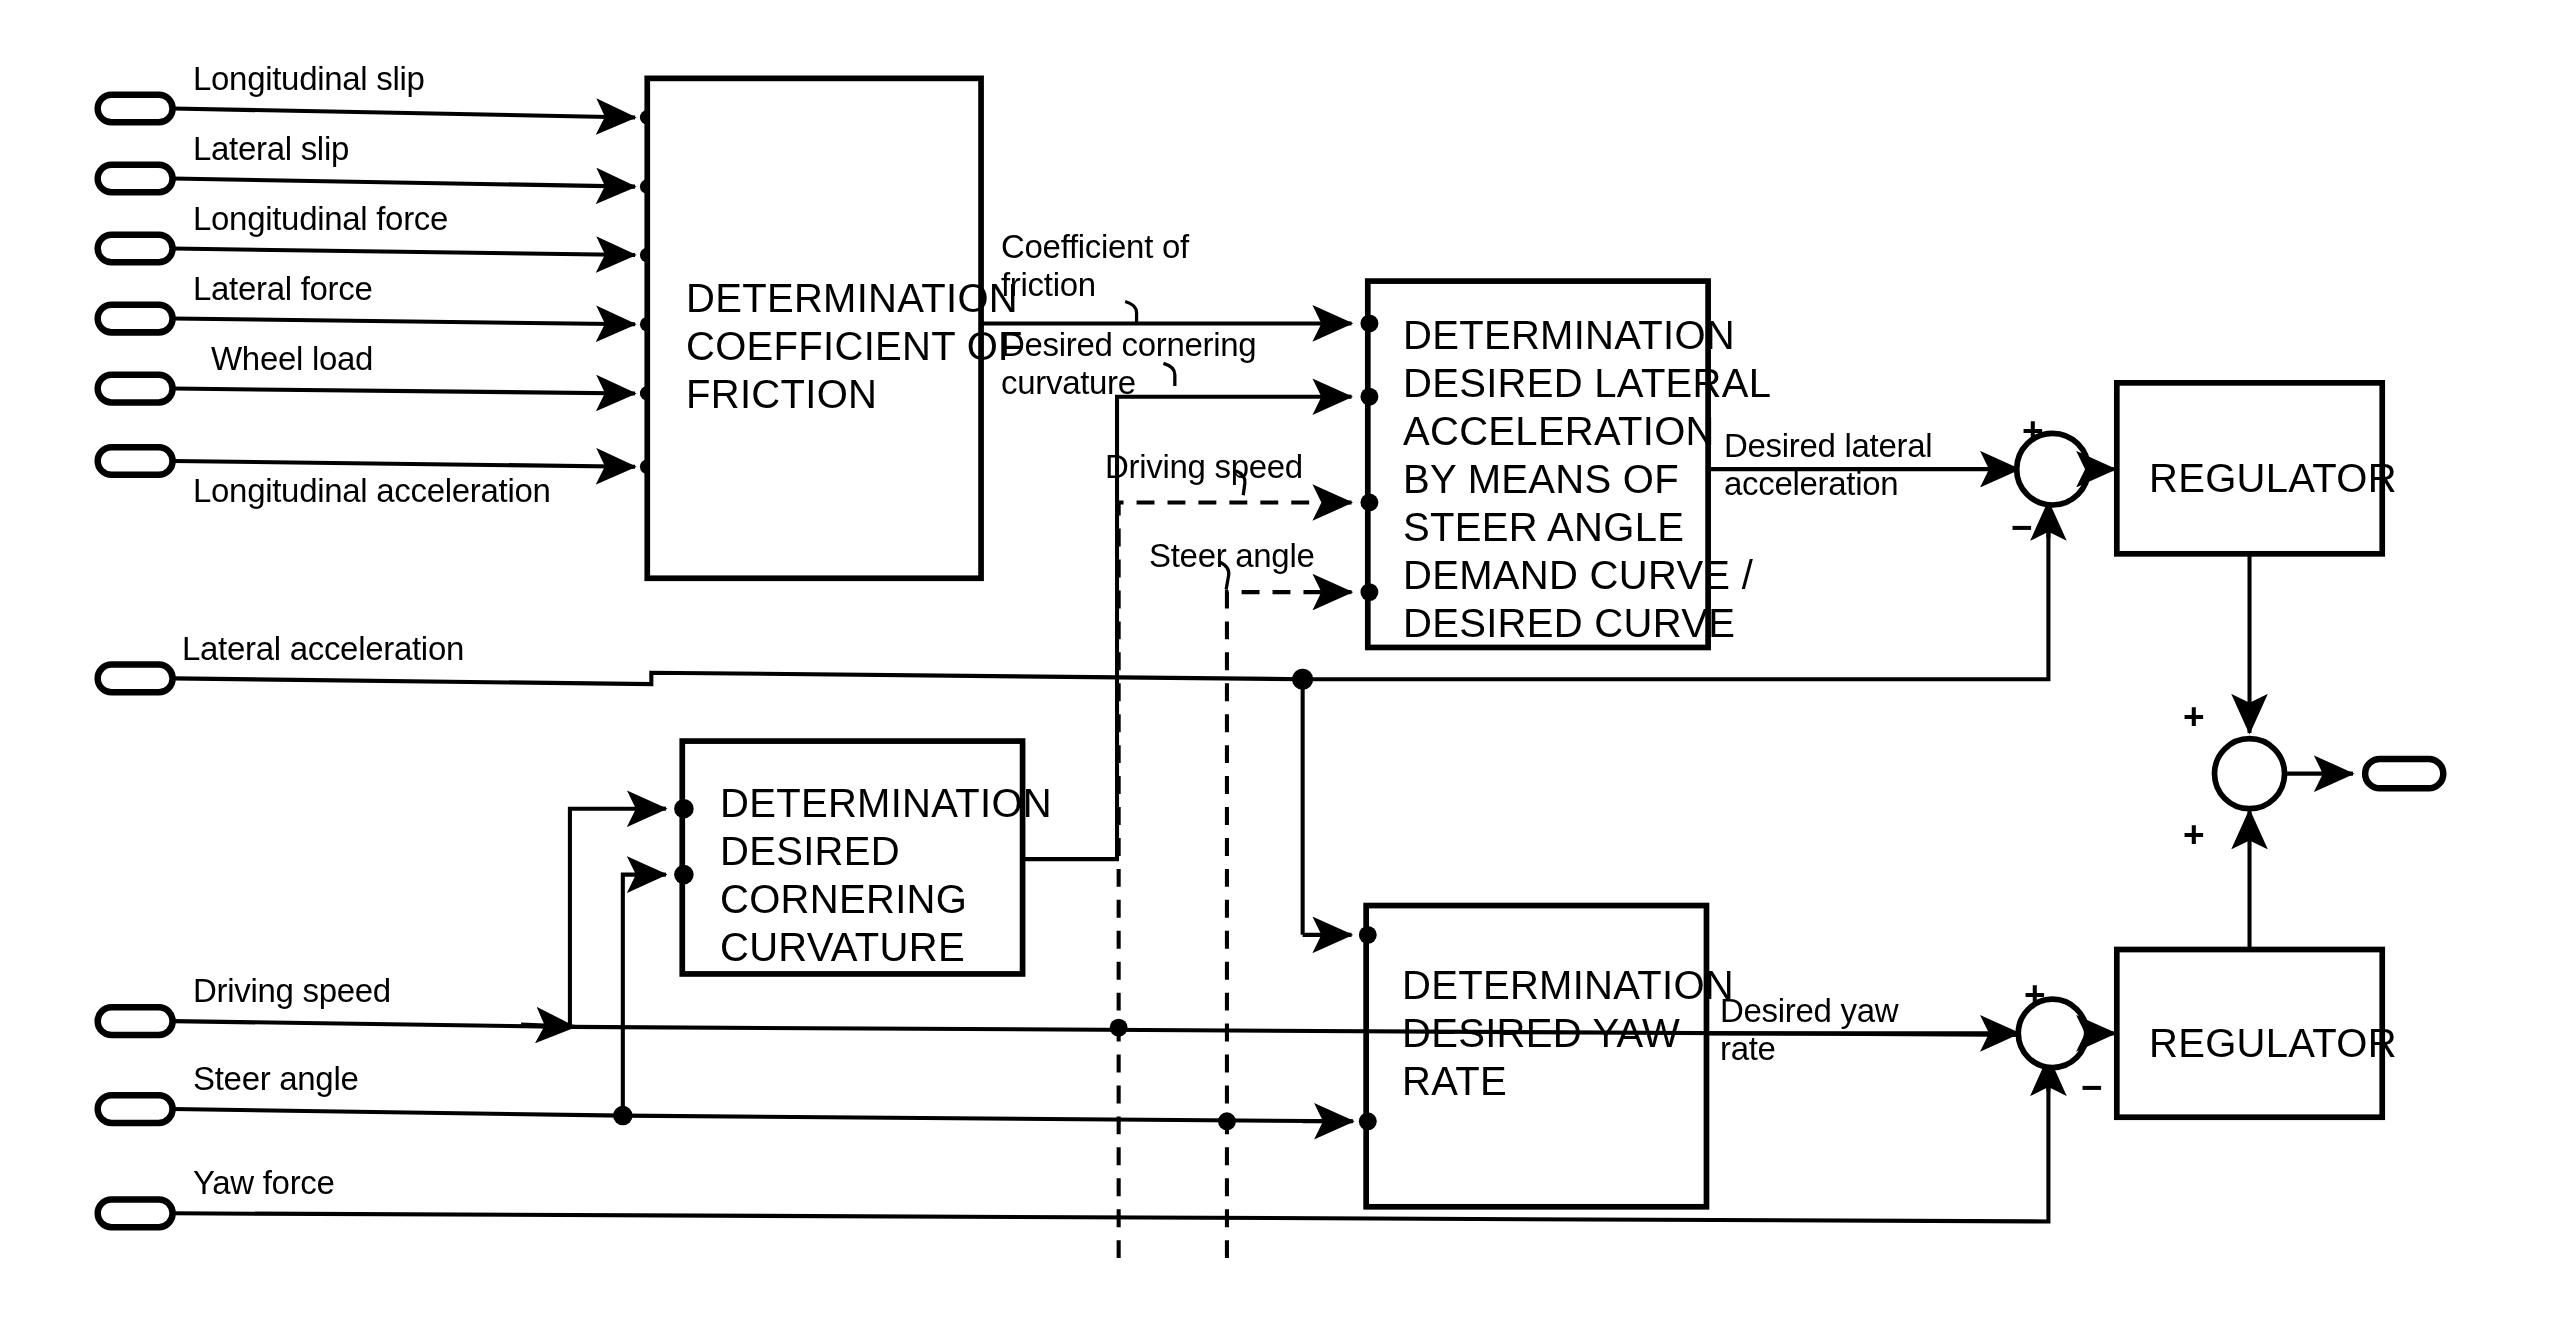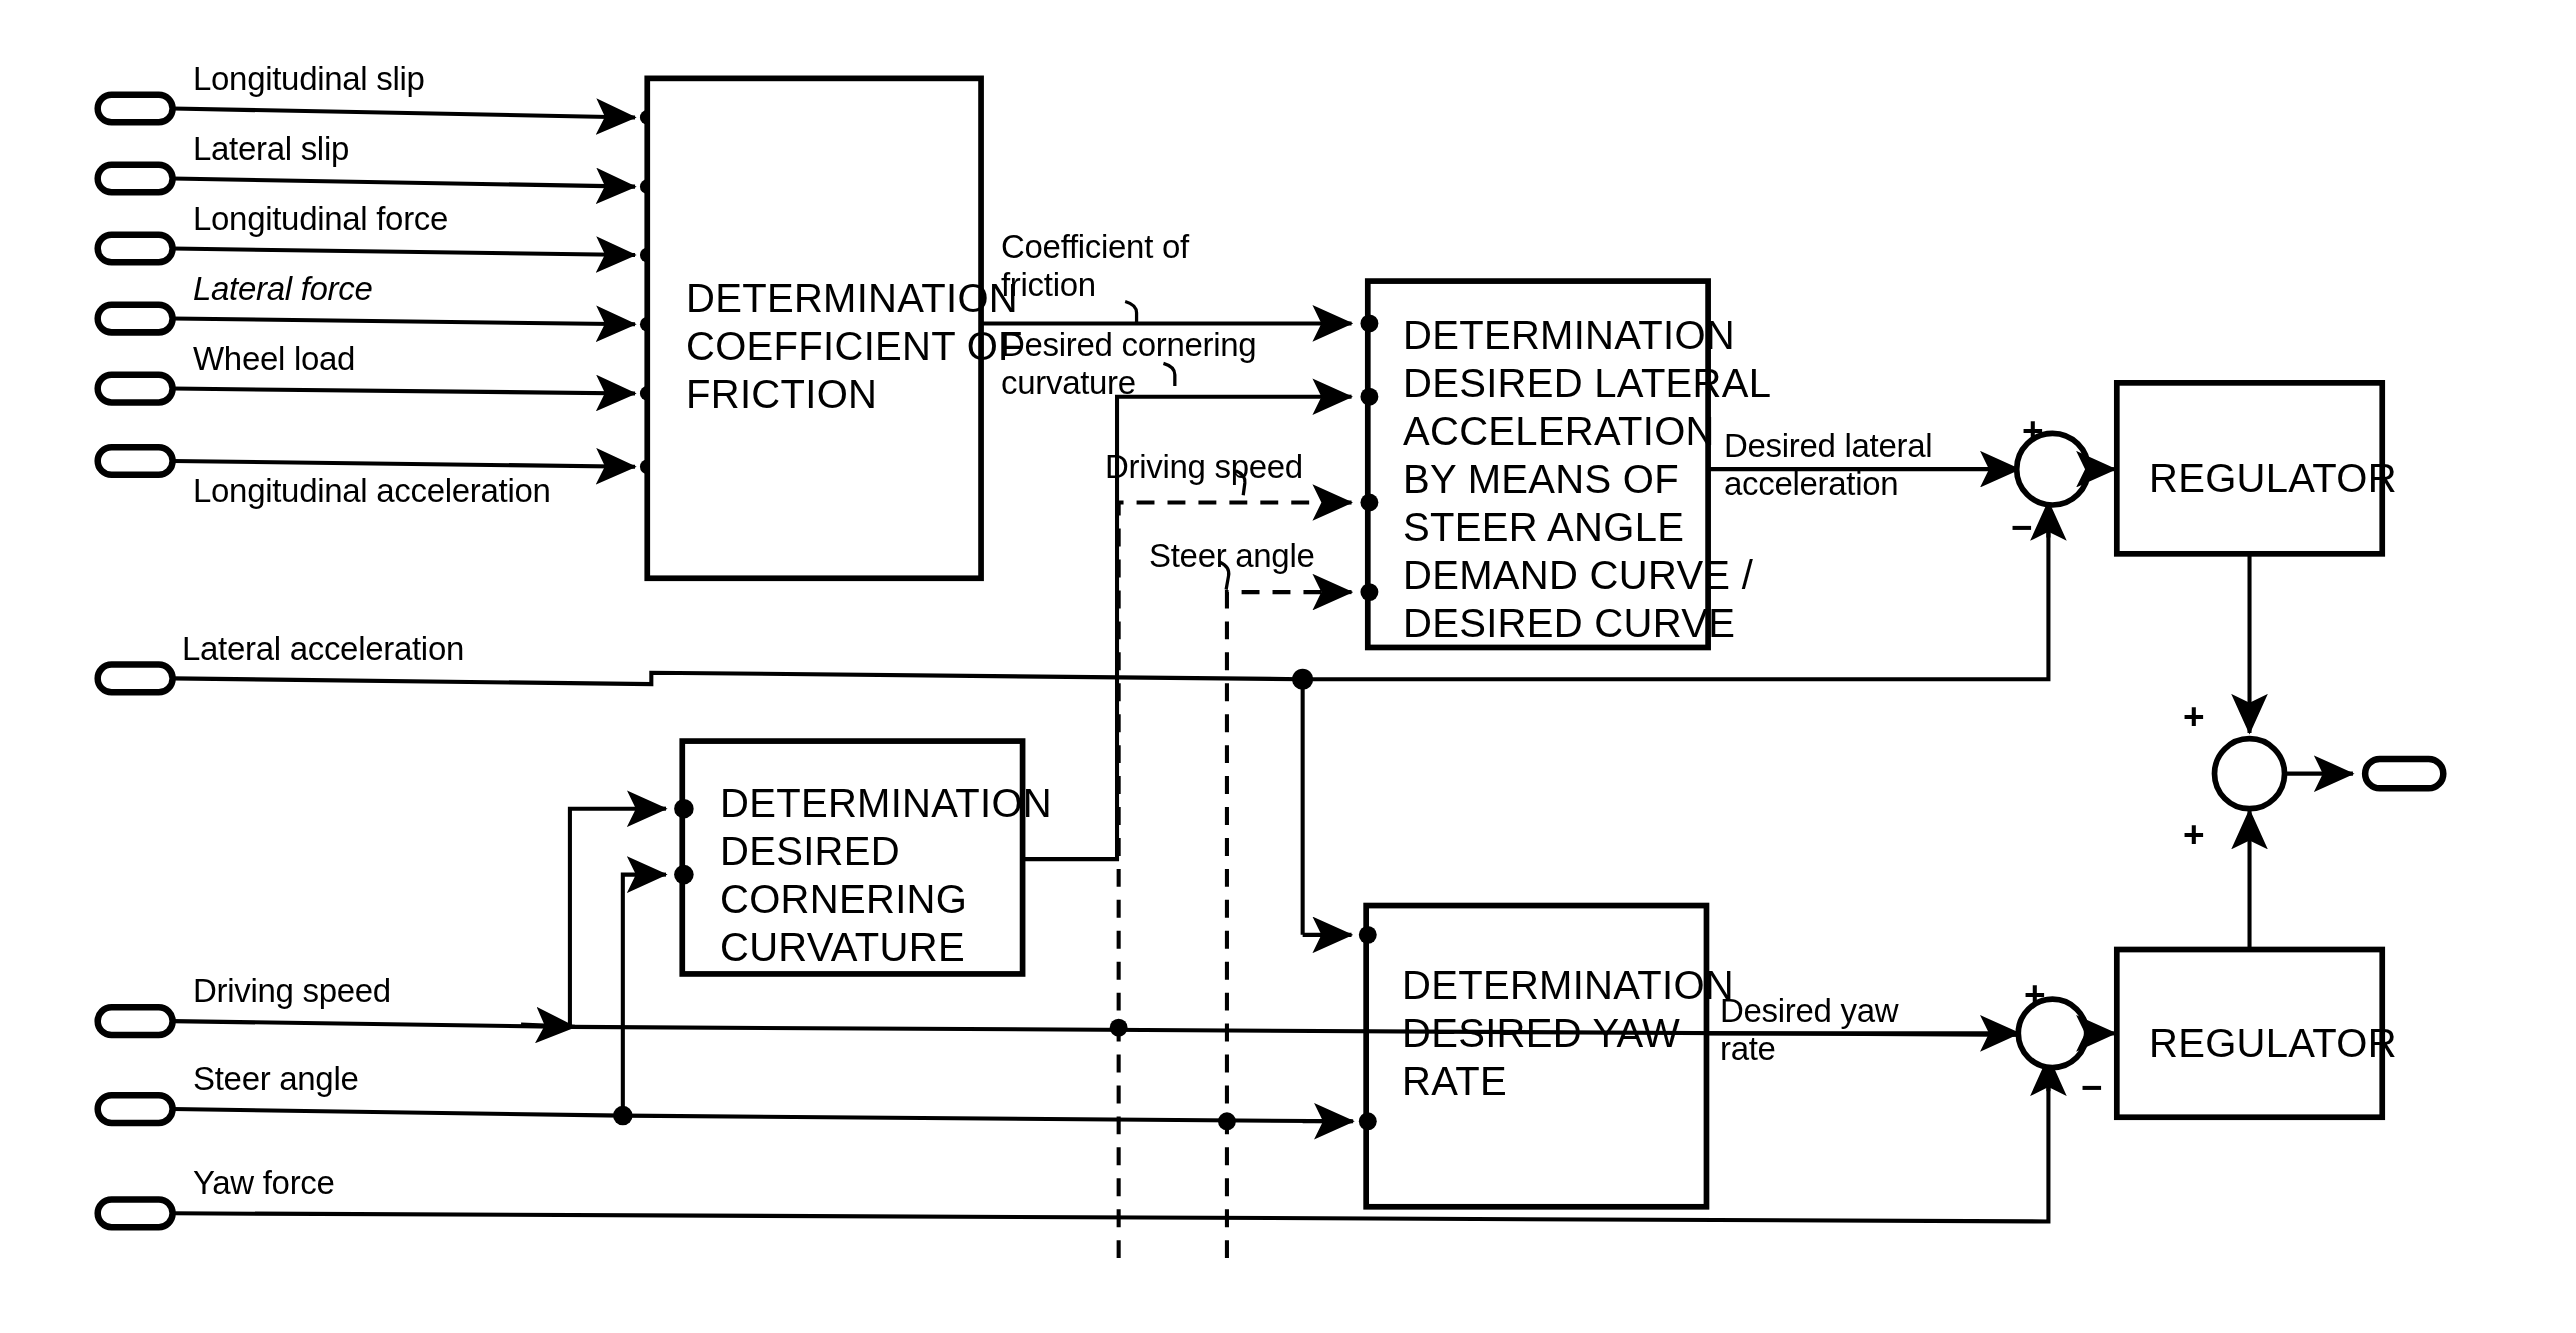--- a/index.html
+++ b/index.html
@@ -226,22 +226,22 @@
       <path class="wire" marker-end="url(#arr)" d="M2096,1269 L2480,1269"></path>
       <circle cx="2521" cy="1269" r="42" class="sumcirc"></circle>
       <path class="wire" marker-end="url(#arr)" d="M2563,1269 L2598,1269"></path>
     </g>
 
   </svg>
 
   <div class="lbl lbl-signal" style="left:193px; top:60px;">Longitudinal slip</div>
   <div class="lbl lbl-signal" style="left:193px; top:130px;">Lateral slip</div>
   <div class="lbl lbl-signal" style="left:193px; top:200px;">Longitudinal force</div>
-  <div class="lbl lbl-signal" style="left:193px; top:270px;font-style:italic;">Lateral force</div>
-  <div class="lbl lbl-signal" style="left:193px; top:340px;">Wheel load</div>
+  <div class="lbl lbl-signal" style="left:193px; top:270px;">Lateral force</div>
+  <div class="lbl lbl-signal" style="left:211px; top:340px;">Wheel load</div>
   <div class="lbl lbl-signal" style="left:193px; top:424px;margin-top:48px;">Longitudinal acceleration</div>
   <div class="lbl lbl-signal" style="left:182px; top:630px;">Lateral acceleration</div>
   <div class="lbl lbl-signal" style="left:193px; top:972px;">Driving speed</div>
   <div class="lbl lbl-signal" style="left:193px; top:1060px;">Steer angle</div>
   <div class="lbl lbl-signal" style="left:193px; top:1164px;">Yaw force</div>
 
   <div class="lbl lbl-block" style="left:686px; top:274px;">DETERMINATION
 COEFFICIENT OF
 FRICTION</div>
 

